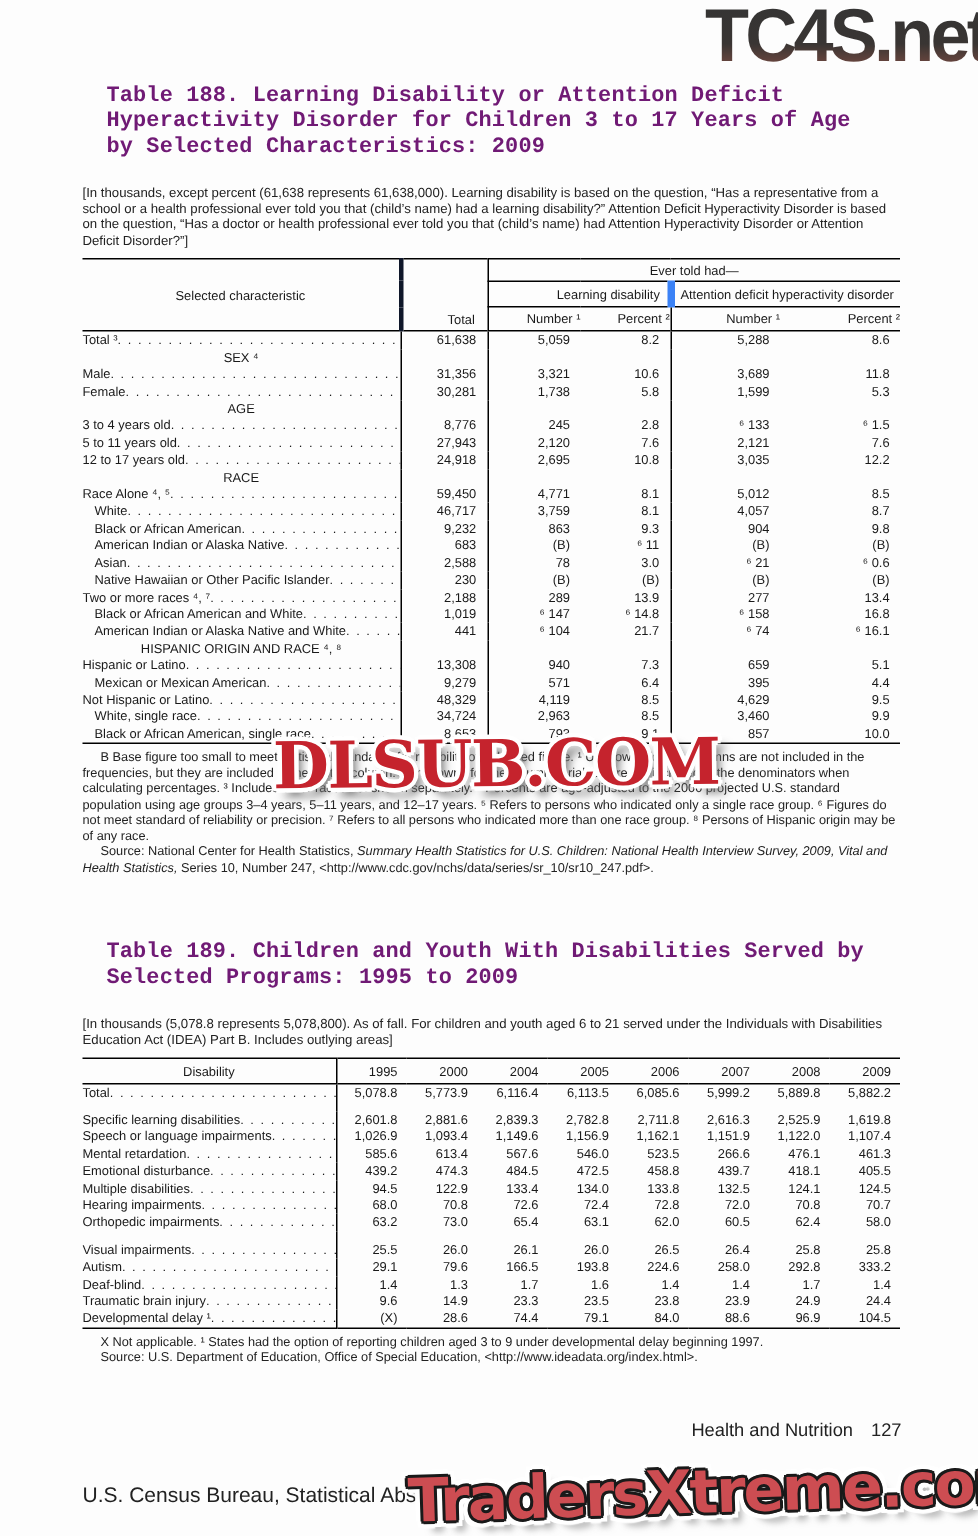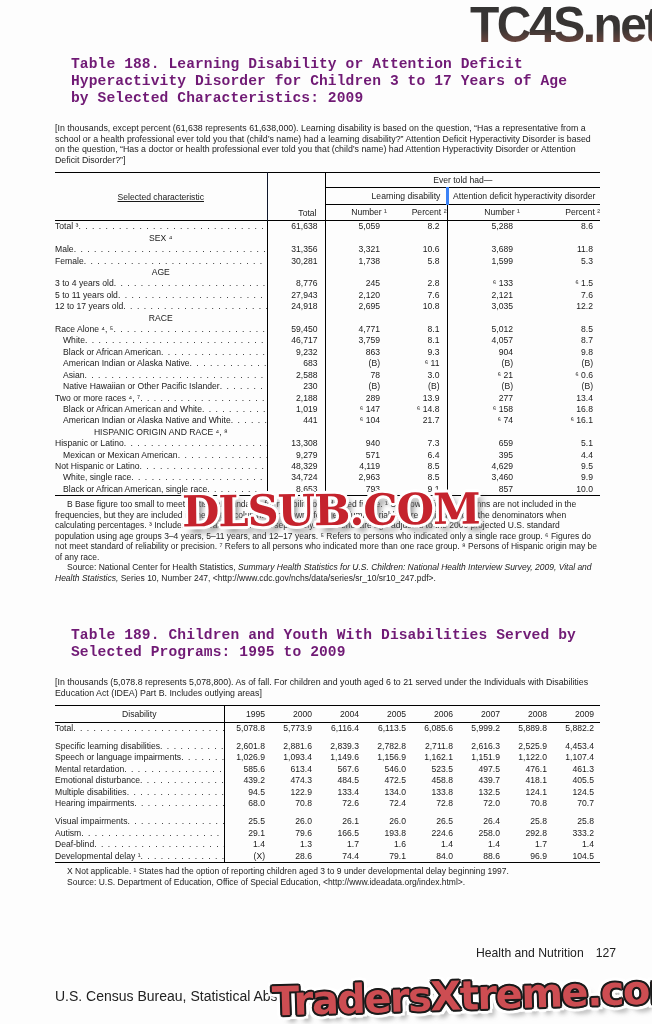--- a/index.html
+++ b/index.html
@@ -7,25 +7,25 @@
   .page{position:relative;width:652px;height:828px;}
   .content{position:absolute;left:55px;top:40px;width:545px;}
 
   .title{font-family:Liberation Mono, monospace;font-weight:bold;font-size:14.6px;line-height:17px;margin:16px;color:#701a75;letter-spacing:.1px;}
   .title.t2{margin-top:44px;}
   .note{font-size:8.8px;line-height:10.7px;margin:5px 0 0 0;color:#222;}
 
   table.tbl{border-collapse:collapse;width:545px;margin-top:6px;font-size:8.6px;table-layout:fixed;border-top:1px solid #000;border-bottom:1px solid #000;}
   .tbl th{font-weight:normal;font-size:8.6px;color:#1a1a1a;}
   .tbl tbody{border-top:1.5px solid #000;}
-  .stub-h{border-right:1px solid #0f172a;text-align:center;vertical-align:middle;text-decoration:underline;}
+  .stub-h{border-right:3px solid #0f172a;text-align:center;vertical-align:middle;}
   .total-h{border-right:1px solid #000;text-align:right;vertical-align:bottom;padding:0 8px 2px 0;}
   .span-h{border-bottom:1px solid #000;text-align:center;padding:2px 12px;}
   .grp{border-bottom:1px solid #000;text-align:center;padding:3px 4px;line-height:10.6px;vertical-align:middle;}
-  .grp.g1{border-right:3px solid #3b82f6;padding-left:45px;}
+  .grp.g1{border-right:5px solid #3b82f6;padding-left:45px;}
   .colh{text-align:right;padding:2px 0 3px 0;}
   .colh.bR{border-right:1px solid #000;}
 
   .tbl tbody td{padding:0;height:11.4px;line-height:11.4px;white-space:nowrap;overflow:hidden;}
   td.stub{border-right:1px solid #000;padding-left:2px;}
   td.stub.ind{padding-left:8px;}
   td.stub.section{text-align:center;padding-left:0;}
   .fl{display:flex;align-items:baseline;}
   .lbl{white-space:nowrap;}
   .dots{flex:1 1 auto;min-width:0;overflow:hidden;white-space:nowrap;letter-spacing:1px;}
@@ -38,21 +38,21 @@
   tr.spacer-row td{height:7px;line-height:7px;}
 
   .t189 thead th{padding:3px 0;}
   .t189 .stub-h189{border-right:1px solid #000;text-align:center;}
   .t189 .yr{text-align:right;padding-right:6px;}
 
   .fnotes{margin-top:3px;font-size:8.5px;line-height:10.5px;color:#222;}
   .fnotes p{margin:0;text-indent:12px;}
   .it{font-style:italic;}
 
-  .footer-right{position:absolute;top:946px;right:36px;font-size:12.2px;color:#222;}
+  .footer-right{position:absolute;top:946px;right:51px;font-size:12.2px;color:#222;}
   .footer-right .pgnum{margin-left:12px;}
   .footer-left{position:absolute;top:988px;left:55px;font-size:14px;color:#222;}
 
   .wm-top{position:absolute;top:-2px;right:-6px;font-family:"Liberation Sans","DejaVu Sans",sans-serif;font-weight:bold;font-size:48px;line-height:52px;letter-spacing:-2.5px;transform:scaleY(1.04);transform-origin:top right;background:linear-gradient(180deg,#343434 0%,#393533 58%,#8c5146 100%);-webkit-background-clip:text;background-clip:text;color:#3a3634;-webkit-text-fill-color:transparent;}
   .wm-mid{position:absolute;top:486px;left:182px;font-family:"DejaVu Serif","Liberation Serif",serif;font-weight:bold;font-size:43px;line-height:48px;letter-spacing:-1px;color:#c5232d;transform:rotate(-0.6deg);
     text-shadow:-2px -2px 0 #fff,2px -2px 0 #fff,-2px 2px 0 #fff,2px 2px 0 #fff,-3px 0 0 #fff,3px 0 0 #fff,0 -3px 0 #fff,0 3px 0 #fff,5px 6px 6px rgba(110,110,110,.85);}
   .wm-bottom{position:absolute;top:972px;left:272px;font-family:"DejaVu Sans","Liberation Sans",sans-serif;font-weight:bold;font-size:40px;line-height:46px;letter-spacing:-1.5px;color:#cd4d52;transform:rotate(-1.8deg);
     text-shadow:-1.5px -1.5px 0 #1a1a1a,1.5px -1.5px 0 #1a1a1a,-1.5px 1.5px 0 #1a1a1a,1.5px 1.5px 0 #1a1a1a,-2px 0 0 #1a1a1a,2px 0 0 #1a1a1a,0 -2px 0 #1a1a1a,0 2px 0 #1a1a1a,-4px -4px 0 #fff,4px -4px 0 #fff,-4px 4px 0 #fff,4px 4px 0 #fff,-5px 0 0 #fff,5px 0 0 #fff,0 -5px 0 #fff,0 5px 1px #fff,6px 7px 5px rgba(120,120,120,.6);}
 </style>
 </head>
@@ -457,21 +457,21 @@
                 <span class="dots"></span>
               </div>
             </td>
             <td class="v">2,601.8</td>
             <td class="v">2,881.6</td>
             <td class="v">2,839.3</td>
             <td class="v">2,782.8</td>
             <td class="v">2,711.8</td>
             <td class="v">2,616.3</td>
             <td class="v">2,525.9</td>
-            <td class="v">4,453.4</td>
+            <td class="v">1,619.8</td>
           </tr>
           <tr>
             <td class="stub">
               <div class="fl">
                 <span class="lbl">Speech or language impairments</span>
                 <span class="dots"></span>
               </div>
             </td>
             <td class="v">1,026.9</td>
             <td class="v">1,093.4</td>
@@ -487,21 +487,21 @@
               <div class="fl">
                 <span class="lbl">Mental retardation</span>
                 <span class="dots"></span>
               </div>
             </td>
             <td class="v">585.6</td>
             <td class="v">613.4</td>
             <td class="v">567.6</td>
             <td class="v">546.0</td>
             <td class="v">523.5</td>
-            <td class="v">497.5</td>
+            <td class="v">266.6</td>
             <td class="v">476.1</td>
             <td class="v">461.3</td>
           </tr>
           <tr>
             <td class="stub">
               <div class="fl">
                 <span class="lbl">Emotional disturbance</span>
                 <span class="dots"></span>
               </div>
             </td>
@@ -539,20 +539,36 @@
             </td>
             <td class="v">68.0</td>
             <td class="v">70.8</td>
             <td class="v">72.6</td>
             <td class="v">72.4</td>
             <td class="v">72.8</td>
             <td class="v">72.0</td>
             <td class="v">70.8</td>
             <td class="v">70.7</td>
           </tr>
+          <tr>
+            <td class="stub">
+              <div class="fl">
+                <span class="lbl">Orthopedic impairments</span>
+                <span class="dots"></span>
+              </div>
+            </td>
+            <td class="v">63.2</td>
+            <td class="v">73.0</td>
+            <td class="v">65.4</td>
+            <td class="v">63.1</td>
+            <td class="v">62.0</td>
+            <td class="v">60.5</td>
+            <td class="v">62.4</td>
+            <td class="v">58.0</td>
+          </tr>
           <tr class="spacer-row">
             <td class="stub"></td>
             <td class="v"></td>
             <td class="v"></td>
             <td class="v"></td>
             <td class="v"></td>
             <td class="v"></td>
             <td class="v"></td>
             <td class="v"></td>
             <td class="v"></td>
@@ -601,20 +617,36 @@
             <td class="v">1.7</td>
             <td class="v">1.6</td>
             <td class="v">1.4</td>
             <td class="v">1.4</td>
             <td class="v">1.7</td>
             <td class="v">1.4</td>
           </tr>
           <tr>
             <td class="stub">
               <div class="fl">
+                <span class="lbl">Traumatic brain injury</span>
+                <span class="dots"></span>
+              </div>
+            </td>
+            <td class="v">9.6</td>
+            <td class="v">14.9</td>
+            <td class="v">23.3</td>
+            <td class="v">23.5</td>
+            <td class="v">23.8</td>
+            <td class="v">23.9</td>
+            <td class="v">24.9</td>
+            <td class="v">24.4</td>
+          </tr>
+          <tr>
+            <td class="stub">
+              <div class="fl">
                 <span class="lbl">Developmental delay ¹</span>
                 <span class="dots"></span>
               </div>
             </td>
             <td class="v">(X)</td>
             <td class="v">28.6</td>
             <td class="v">74.4</td>
             <td class="v">79.1</td>
             <td class="v">84.0</td>
             <td class="v">88.6</td>

